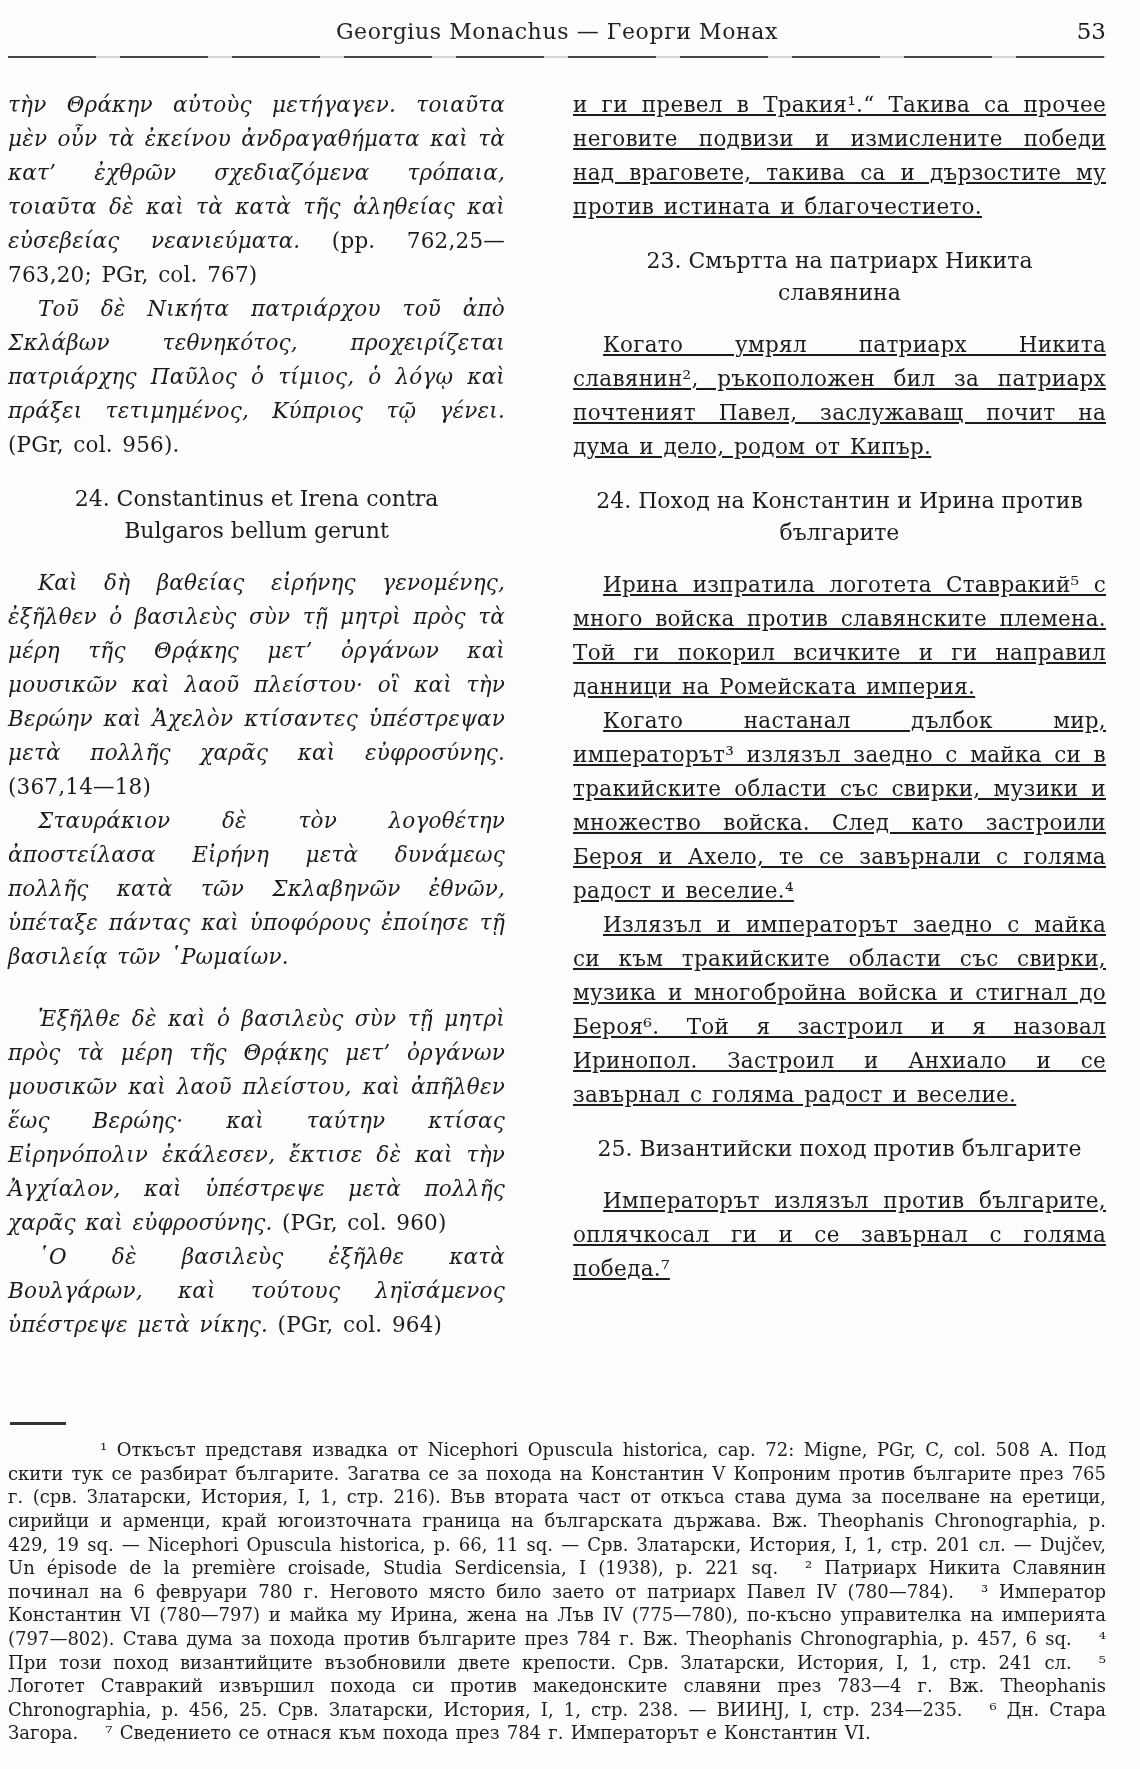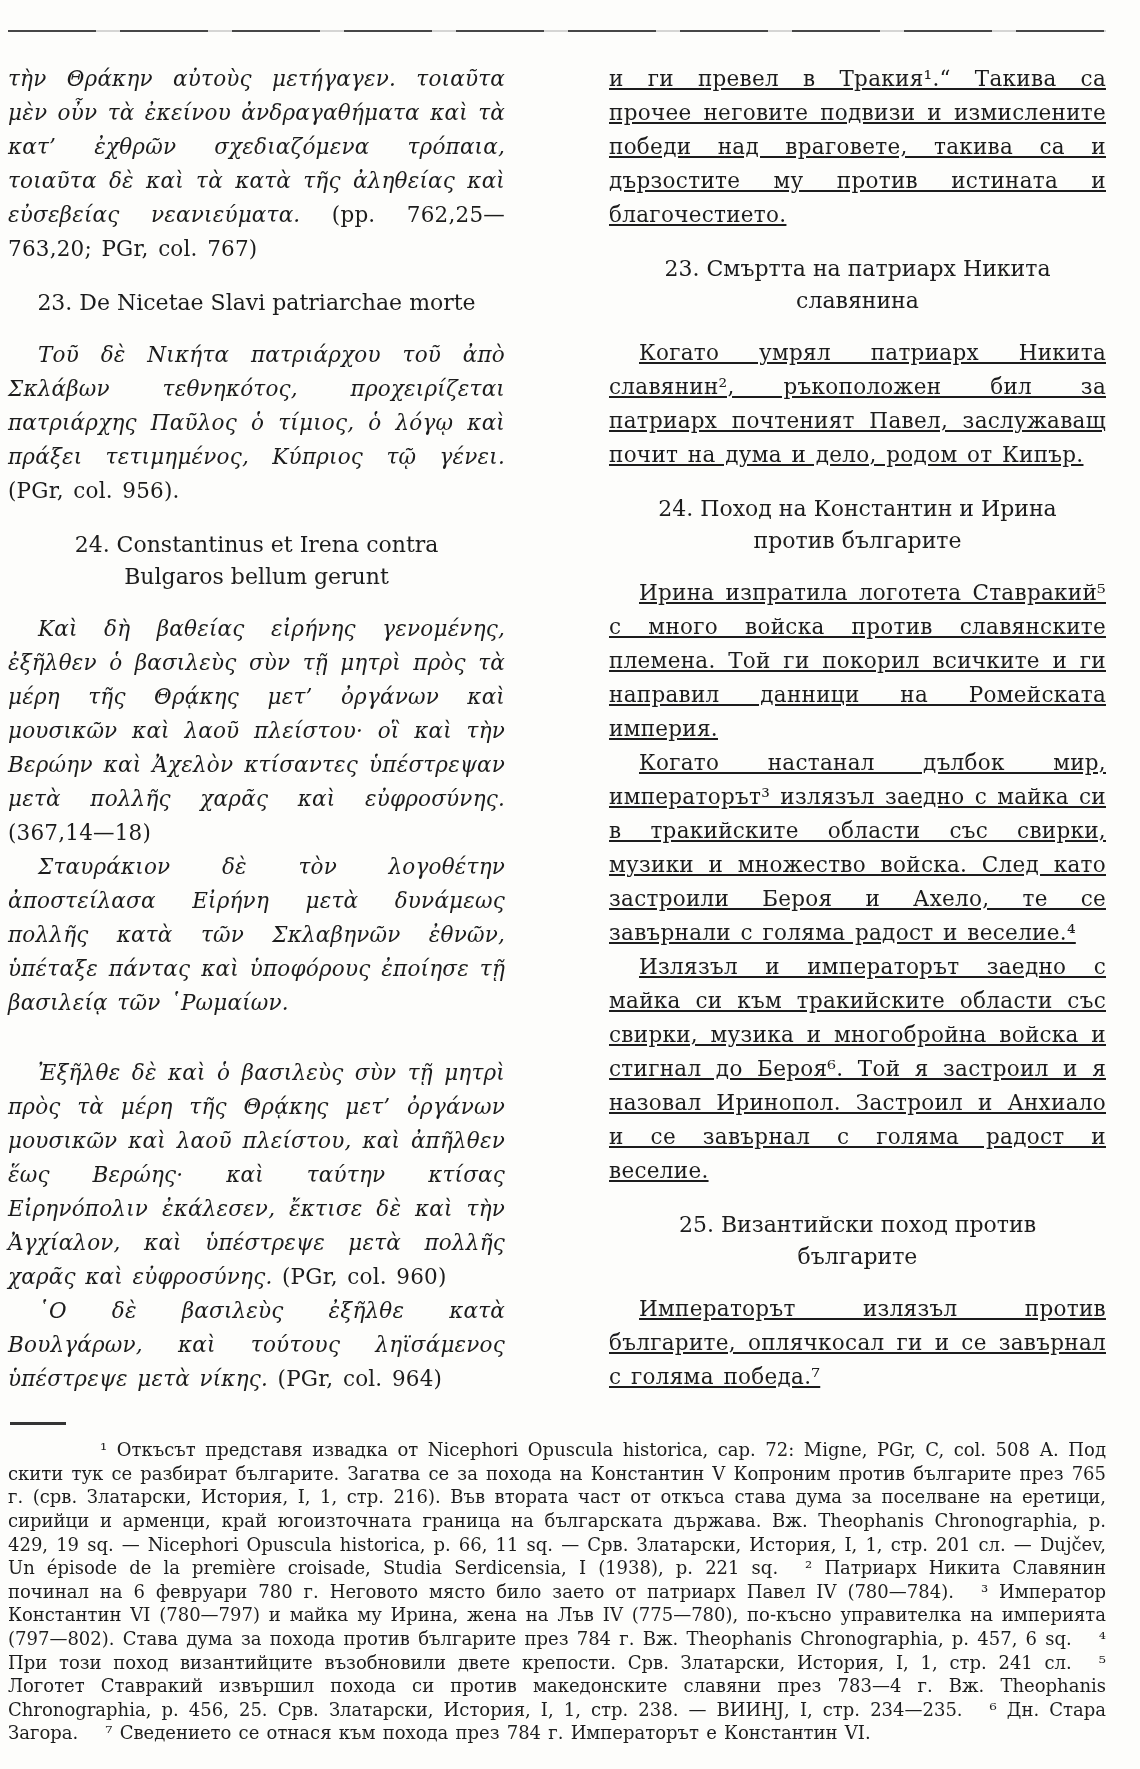--- a/index.html
+++ b/index.html
@@ -14,53 +14,56 @@
   }
   
   .running-head { display:grid; grid-template-columns:1fr auto 1fr; align-items:baseline; }
   .head-title { grid-column:2; font-size:22px; letter-spacing:.6px; color:#222; text-align:center; }
   .head-page { grid-column:3; text-align:right; font-size:23px; color:#1a1a1a; }
   .head-rule {
     margin-top:12px; height:2px;
     background:repeating-linear-gradient(90deg,#474747 0 88px, rgba(71,71,71,.22) 88px 112px);
   }
   
-  .columns { display:flex; gap:104px; padding-top:30px; flex:0 0 auto; }
+  .columns { display:flex; gap:68px; padding-top:30px; flex:0 0 auto; }
   .col-left { width:497px; flex:0 0 497px; }
   .col-right { flex:1 1 auto; }
   .para { font-size:21.5px; line-height:34px; text-align:justify; text-indent:30px; word-spacing:2.5px; }
   .noindent { text-indent:0; }
-  .gap-top { margin-top:36px; }
+  .gap-top { margin-top:28px; }
   .greek { font-style:italic; letter-spacing:.2px; }
   .greek .cite { font-style:normal; }
   .cyr { letter-spacing:.3px;text-decoration:underline; }
   .heading {
     font-weight:400;
     text-align:center; font-size:22px; line-height:32px;
     margin:21px 14px 19px;
   }
   
   .footnotes { margin-top:auto; padding-top:6px; }
   .fn-rule { width:56px; height:3px; background:#343434; margin:0 0 13px 2px; }
   .fn-text { font-size:18px; line-height:23.6px; text-align:justify; text-indent:92px; word-spacing:1.5px; color:#1d1d1d; }
   .fn-it { }
 </style>
 </head>
 <body>
 
 <div class="page">
 
+  <header class="running-head">
+    <div class="head-title">Georgius Monachus — Георги Монах</div>
+    <div class="head-page">53</div>
+  </header>
   <div class="head-rule"></div>
 
   <main class="columns">
 
     <section class="col-left">
       <p class="para greek noindent"><span>τὴν Θράκην αὐτοὺς μετήγαγεν. τοιαῦτα μὲν οὖν τὰ ἐκείνου ἀνδραγαθήματα καὶ τὰ κατ’ ἐχθρῶν σχεδιαζόμενα τρόπαια, τοιαῦτα δὲ καὶ τὰ κατὰ τῆς ἀληθείας καὶ εὐσεβείας νεανιεύματα. </span><span class="cite">(pp. 762,25—763,20; PGr, col. 767)</span></p>
 
-      <h2 class="heading">23. De Nicetae Slavi patriarchae morte</h2>
 
       <p class="para greek"><span>Τοῦ δὲ Νικήτα πατριάρχου τοῦ ἀπὸ Σκλάβων τεθνηκότος, προχειρίζεται πατριάρχης Παῦλος ὁ τίμιος, ὁ λόγῳ καὶ πράξει τετιμημένος, Κύπριος τῷ γένει. </span><span class="cite">(PGr, col. 956).</span></p>
 
       <h2 class="heading">24. Constantinus et Irena contra Bulgaros bellum gerunt</h2>
 
       <p class="para greek"><span>Καὶ δὴ βαθείας εἰρήνης γενομένης, ἐξῆλθεν ὁ βασιλεὺς σὺν τῇ μητρὶ πρὸς τὰ μέρη τῆς Θρᾴκης μετ’ ὀργάνων καὶ μουσικῶν καὶ λαοῦ πλείστου· οἳ καὶ τὴν Βερώην καὶ Ἀχελὸν κτίσαντες ὑπέστρεψαν μετὰ πολλῆς χαρᾶς καὶ εὐφροσύνης. </span><span class="cite">(367,14—18)</span></p>
 
       <p class="para greek"><span>Σταυράκιον δὲ τὸν λογοθέτην ἀποστείλασα Εἰρήνη μετὰ δυνάμεως πολλῆς κατὰ τῶν Σκλαβηνῶν ἐθνῶν, ὑπέταξε πάντας καὶ ὑποφόρους ἐποίησε τῇ βασιλείᾳ τῶν ῾Ρωμαίων.</span><span class="cite"></span></p>
 
       <p class="para greek gap-top"><span>Ἐξῆλθε δὲ καὶ ὁ βασιλεὺς σὺν τῇ μητρὶ πρὸς τὰ μέρη τῆς Θρᾴκης μετ’ ὀργάνων μουσικῶν καὶ λαοῦ πλείστου, καὶ ἀπῆλθεν ἕως Βερώης· καὶ ταύτην κτίσας Εἰρηνόπολιν ἐκάλεσεν, ἔκτισε δὲ καὶ τὴν Ἀγχίαλον, καὶ ὑπέστρεψε μετὰ πολλῆς χαρᾶς καὶ εὐφροσύνης. </span><span class="cite">(PGr, col. 960)</span></p>

